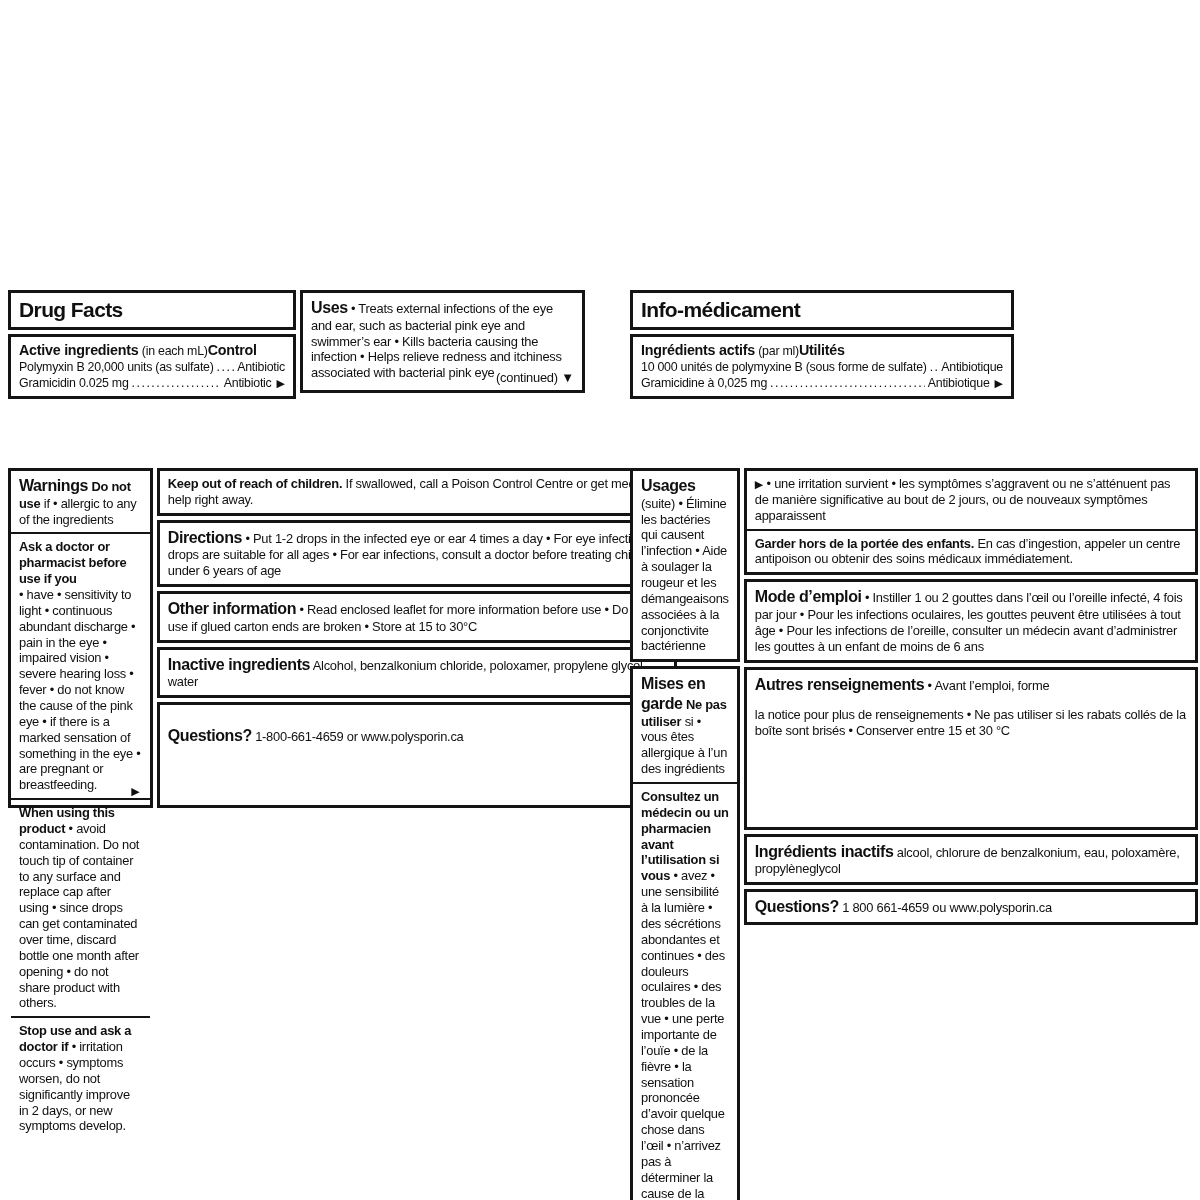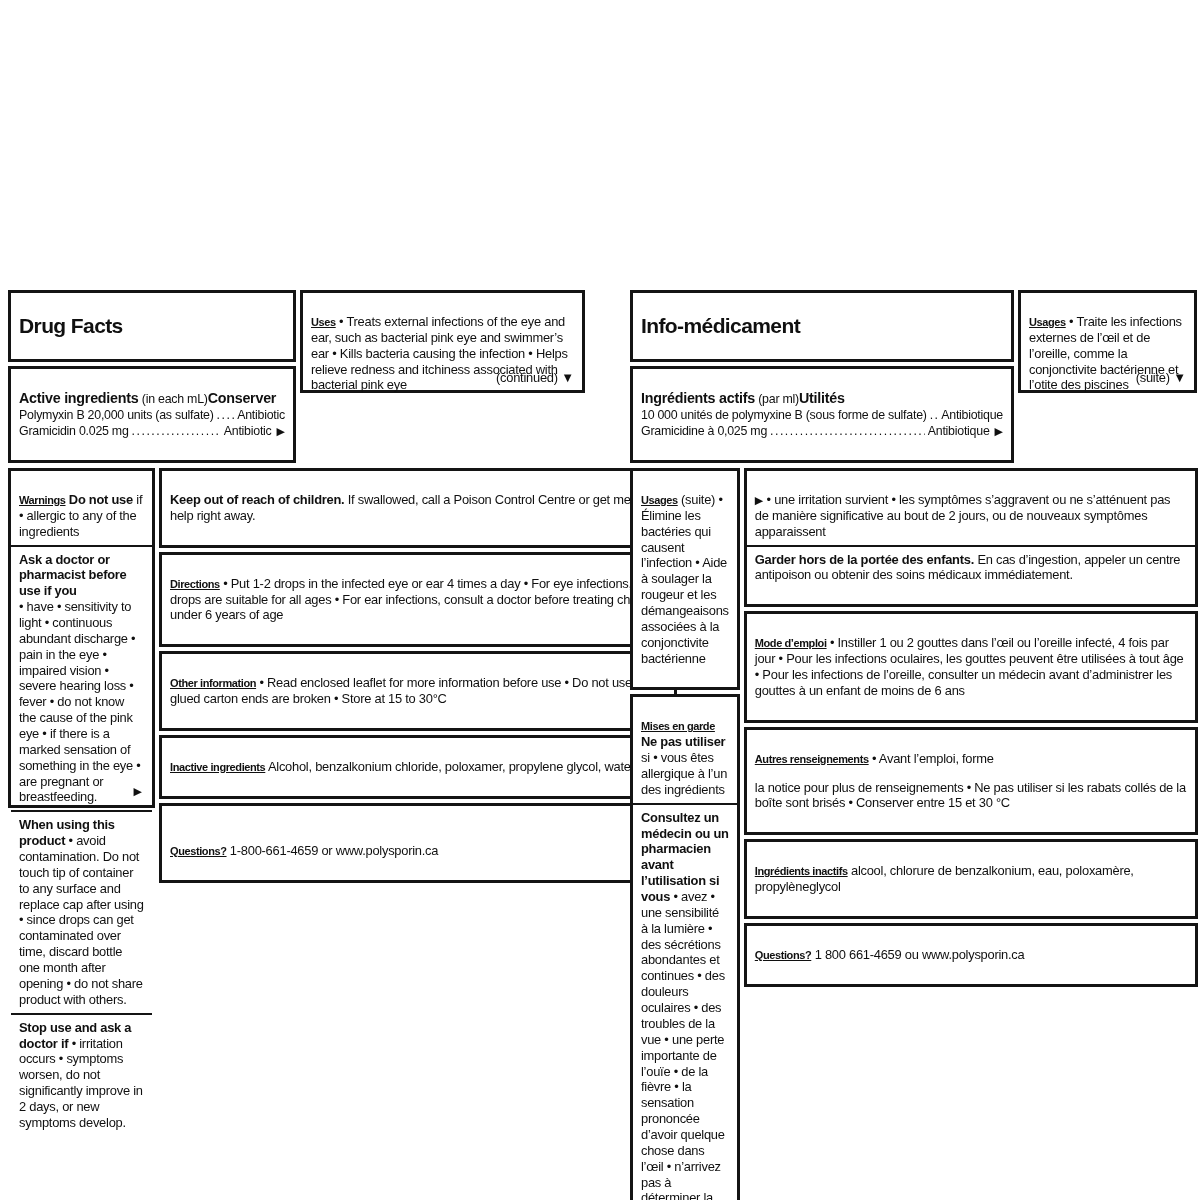--- a/index.html
+++ b/index.html
@@ -1,24 +1,24 @@
 <!DOCTYPE html>
 <html><head>
 <meta charset="utf-8">
 <style>
   * { margin:0; padding:0; box-sizing:border-box; }
   html,body { width:1200px; height:1200px; background:#ffffff; }
   body { position:relative; color:#101010; font-family:"Liberation Sans","DejaVu Sans",sans-serif; letter-spacing:-0.25px; }
   .block { position:absolute; display:flex; gap:4px; }
   .col { display:flex; flex-direction:column; gap:4px; }
-  .box { border:3px solid #141414; background:#fff; padding:21px 8px; position:relative; }
+  .box { border:3px solid #141414; background:#fff; padding:5px 8px; position:relative; }
   .txt { font-size:12.9px; line-height:1.23; }
   .small { font-size:12.4px; line-height:1.24; }
   .h1 { font-size:21px; font-weight:bold; letter-spacing:-0.6px; }
-  .h2 { font-size:11px; font-weight:bold; letter-spacing:-0.4px;text-decoration:underline; }
+  .h2 { font-size:16px; font-weight:bold; letter-spacing:-0.4px; }
   .hb { font-weight:bold; }
   .rule { border-top:2.5px solid #141414; margin:5px -8px; }
   .aihead { display:flex; justify-content:flex-start; align-items:baseline; font-size:12.9px; margin-bottom:1px; }
   .aihead .hname { font-size:14.3px; font-weight:bold; }
   .airow { display:flex; align-items:baseline; white-space:nowrap; }
   .leader { flex:1 1 auto; overflow:hidden; margin:0 3px; letter-spacing:1.5px; }
   .arrow { font-size:11px; letter-spacing:0; }
   .arrow-dn { font-size:13px; letter-spacing:0; }
   .corner { position:absolute; right:8px; bottom:4px; white-space:nowrap;text-align:center; }
   .corner-ar { position:absolute; right:10px; bottom:6px; }
@@ -42,21 +42,21 @@
   <div class="col encol-l">
     <div class="box">
       <span class="h1">Drug Facts</span>
     </div>
     <div class="box grow">
       <div class="aihead">
         <span>
           <span class="hname">Active ingredients</span>
           <span class="small">(in each mL)</span>
         </span>
-        <span class="hname">Conserver</span>
+        <span class="hname">Control</span>
       </div>
       <div class="airow small">
         <span>Polymyxin B 20,000 units (as sulfate)</span>
         <span class="leader">....</span>
         <span>Antibiotic</span>
       </div>
       <div class="airow small">
         <span>Gramicidin 0.025 mg</span>
         <span class="leader">........................</span>
         <span>Antibiotic</span>
@@ -93,28 +93,20 @@
         <span>Antibiotique</span>
       </div>
       <div class="airow small">
         <span>Gramicidine à 0,025 mg</span>
         <span class="leader">...............................................</span>
         <span>Antibiotique</span>
         <span class="arrow" style="margin-left:5px">▶</span>
       </div>
     </div>
   </div>
-  <div class="box grow txt">
-    <span class="h2">Usages</span>
-    <span>• Traite les infections externes de l’œil et de l’oreille, comme la conjonctivite bactérienne et l’otite des piscines</span>
-    <span class="corner txt">
-      <span>(suite)</span>
-      <span class="arrow-dn">▼</span>
-    </span>
-  </div>
 </section>
 
 <section class="block" id="en-bottom">
   <div class="box encolb-l txt flexcol">
     <div>
       <span class="h2">Warnings</span>
       <span class="hb">Do not use</span>
       <span>if</span>
       <span>• allergic to any of the ingredients</span>
     </div>

